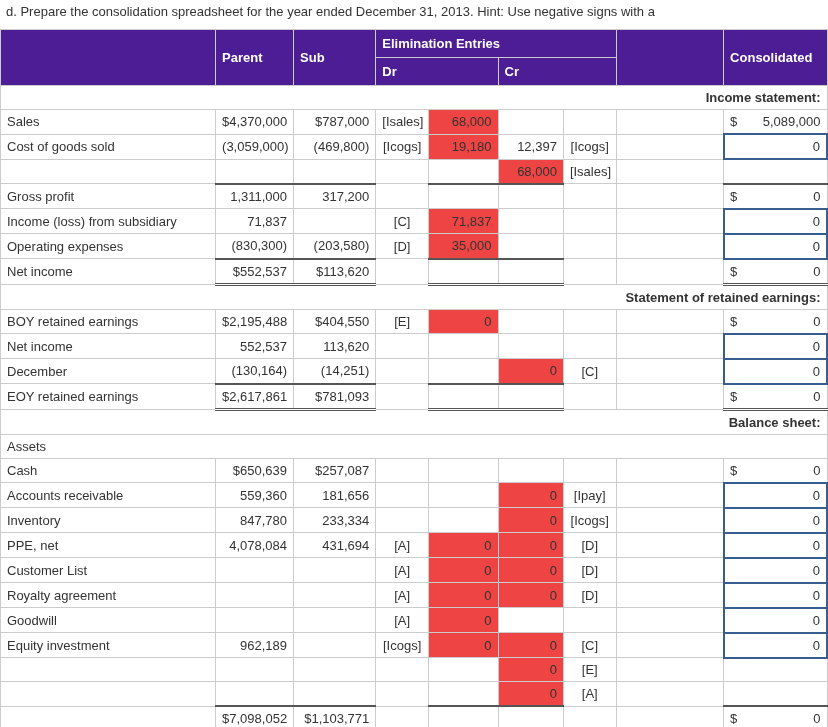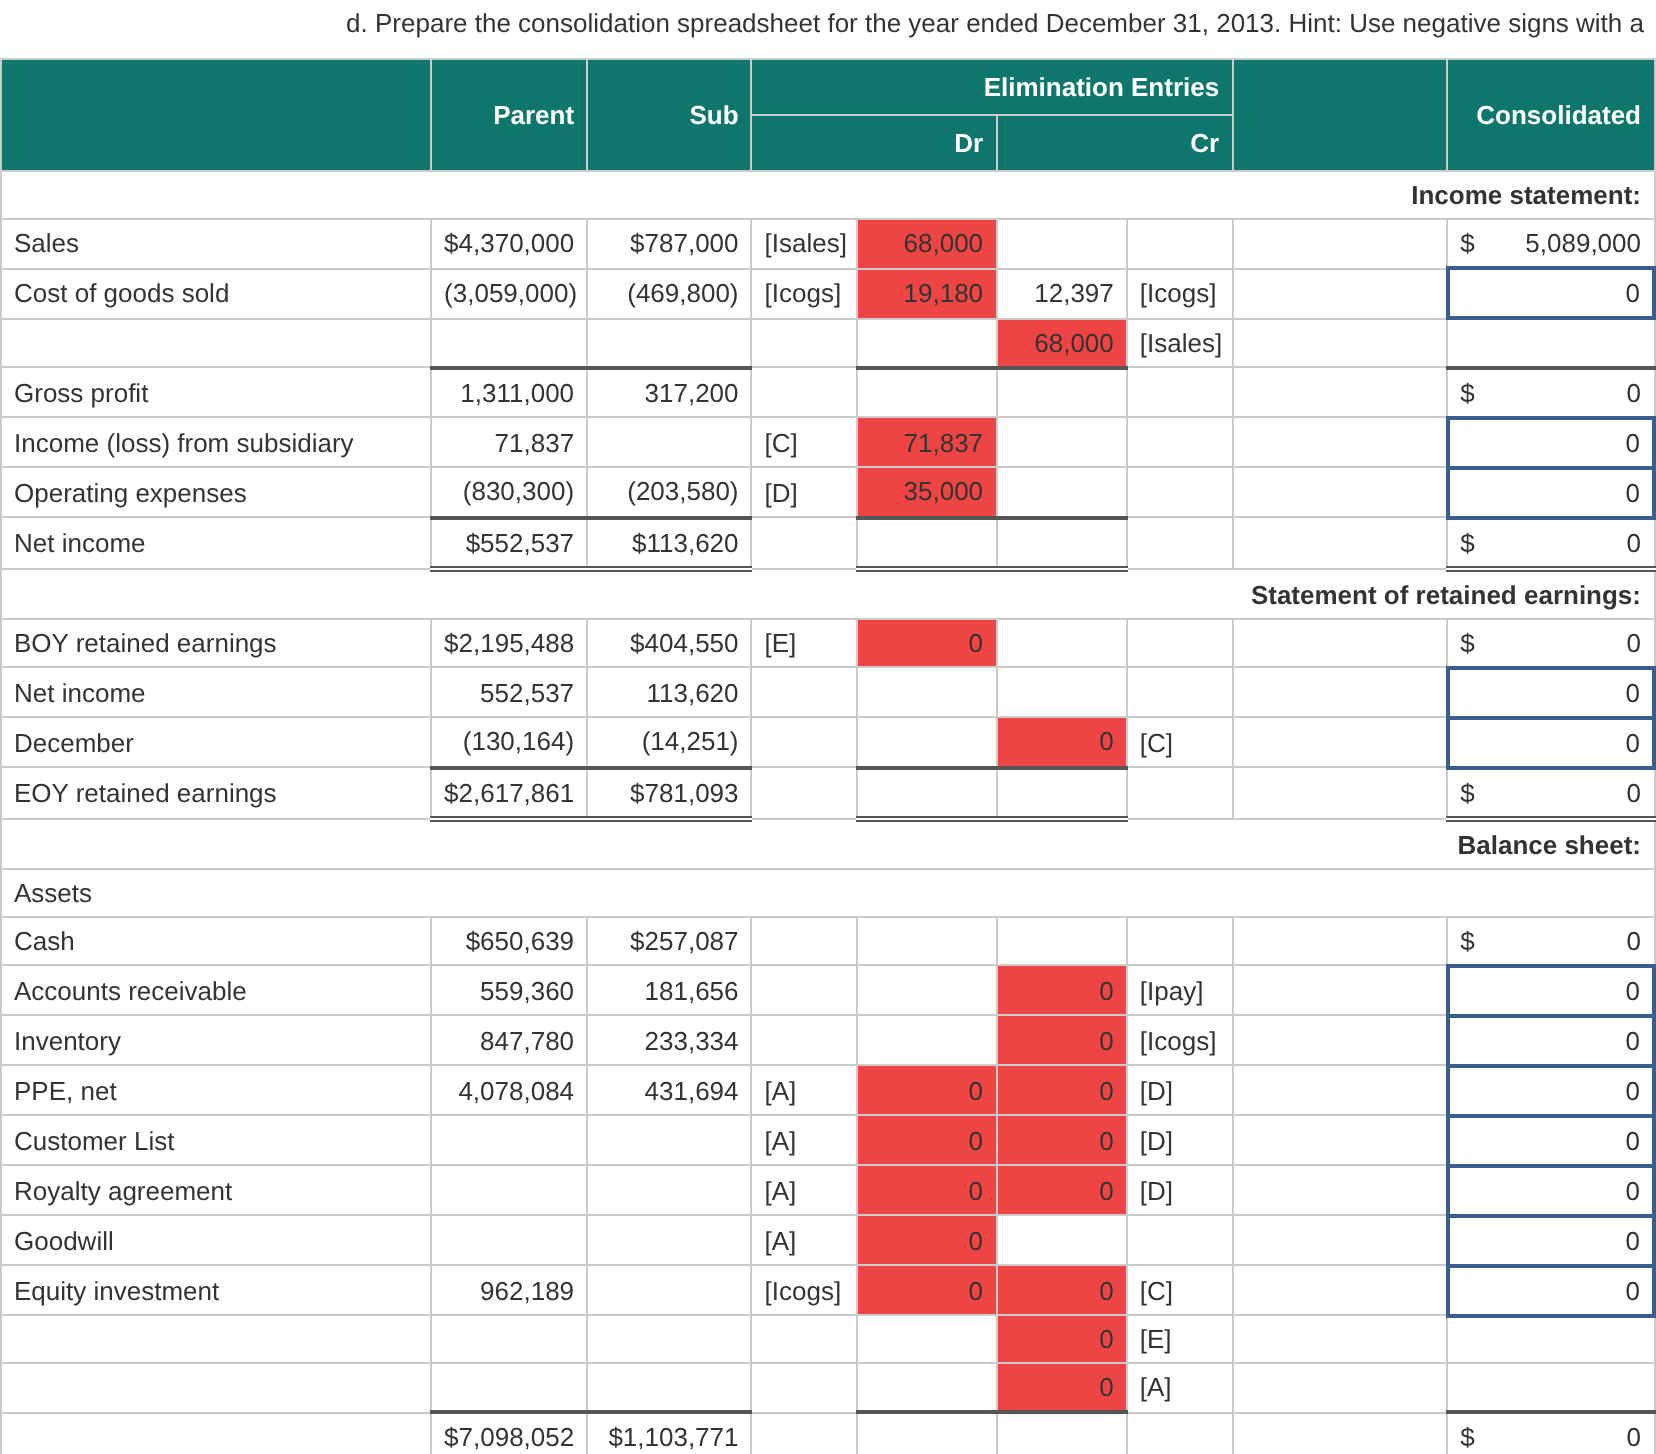--- a/index.html
+++ b/index.html
@@ -9,55 +9,54 @@
     font-family: Arial, Helvetica, sans-serif;
     font-size: 13px;
     color: #333;
     background: #fff;
     width: 828px;
   }
   .prompt {
     padding: 0 6px 10px 6px;
     color: #333;
     font-size: 13px;
-    text-align: right;
   }
   table {
     border-collapse: collapse;
     width: 100%;
     table-layout: fixed;
   }
   col.c-label { width: 204px; }
   col.c-parent { width: 74px; }
   col.c-sub { width: 78px; }
   col.c-drlab { width: 50px; }
   col.c-dramt { width: 66px; }
   col.c-cramt { width: 62px; }
   col.c-crlab { width: 50px; }
   col.c-sp { width: 102px; }
   col.c-csym { width: 24px; }
   col.c-cons { width: 74px; }
   thead th {
-    background: #0f766e;
+    background: #4c1d95;
     color: #fff;
     font-weight: bold;
     padding: 6px 6px;
-    text-align: right;
+    text-align: left;
     border: 1px solid #ccc;
   }
   td {
     border: 1px solid #ccc;
     padding: 4px 6px;
     height: 24px;
     vertical-align: middle;
     white-space: nowrap;
   }
   td.label { text-align: left; }
   td.num { text-align: right; }
-  td.ctr { text-align: left; }
+  td.ctr { text-align: center; }
   td.section { font-weight: bold; text-align: right; }
   .input {
     background: #ef4444;
   }
   .csym-cell {
     border-right: none;
     padding-right: 2px;
     text-align: left;
   }
   .cons-cell {

